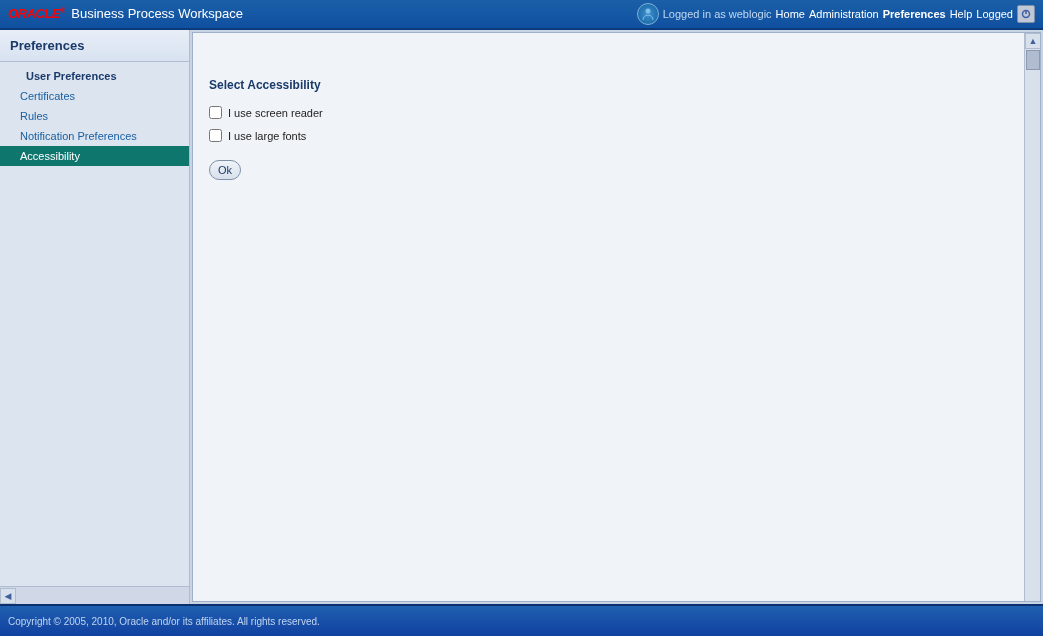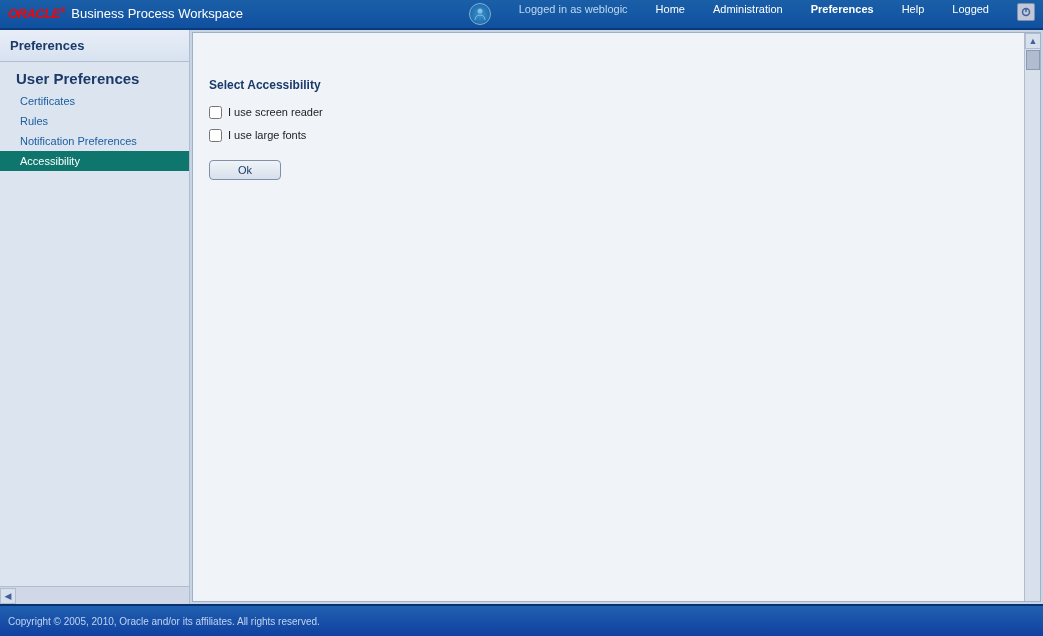--- a/index.html
+++ b/index.html
@@ -32,21 +32,22 @@
       font-style: italic;
       letter-spacing: -0.5px;
     }
     .app-title {
       color: white;
       font-size: 13px;
       font-weight: normal;
     }
     #header-right {
       display: flex;
-      gap: 28px;
+      align-items: center;
+      gap: 4px;
       color: white;
       font-size: 11px;
     }
     .header-icon {
       width: 22px;
       height: 22px;
       background: radial-gradient(circle, #4090d0, #1060a0);
       border-radius: 50%;
       display: inline-flex;
       align-items: center;
@@ -89,23 +90,23 @@
     }
     .sidebar-header {
       background: linear-gradient(to bottom, #e8eef8, #d8e2f0);
       padding: 8px 10px;
       font-size: 13px;
       font-weight: bold;
       color: #1a3a6a;
       border-bottom: 1px solid #b0bcd0;
     }
     .sidebar-section-title {
-      padding: 8px 10px 4px 16px;
-      font-weight: bold;
-      font-size: 15px;
+      padding: 8px 10px 4px 26px;
+      font-weight: bold;
+      font-size: 11px;
       color: #1a3a6a;
     }
     .sidebar-item {
       padding: 4px 10px 4px 20px;
       font-size: 11px;
       color: #1a5fa0;
       cursor: pointer;
       text-decoration: none;
       display: block;
     }
@@ -129,38 +130,38 @@
       margin-top: 35px;
     }
     .content-title {
       font-size: 12px;
       font-weight: bold;
       color: #1a3a6a;
       margin-bottom: 14px;
     }
     .checkbox-row {
       display: flex;
-      align-items: flex-start;
+      align-items: center;
       gap: 6px;
       margin-bottom: 10px;
     }
     .checkbox-row input[type="checkbox"] {
       width: 13px; height: 13px;
       cursor: pointer;
     }
     .checkbox-label {
       font-size: 11px;
       color: #222;
     }
     .ok-button {
       margin-top: 8px;
-      padding: 3px 28px;
+      padding: 3px 8px;
       background: linear-gradient(to bottom, #f0f4f8, #d8e0ec);
       border: 1px solid #8090a8;
-      border-radius: 4px;
+      border-radius: 10px;
       font-size: 11px;
       cursor: pointer;
       color: #1a3a6a;
     }
     .scrollbar-thumb {
       width: 14px;
       height: 20px;
       background: #b0bcd0;
       margin: 1px;
       border: 1px solid #9098b0;

